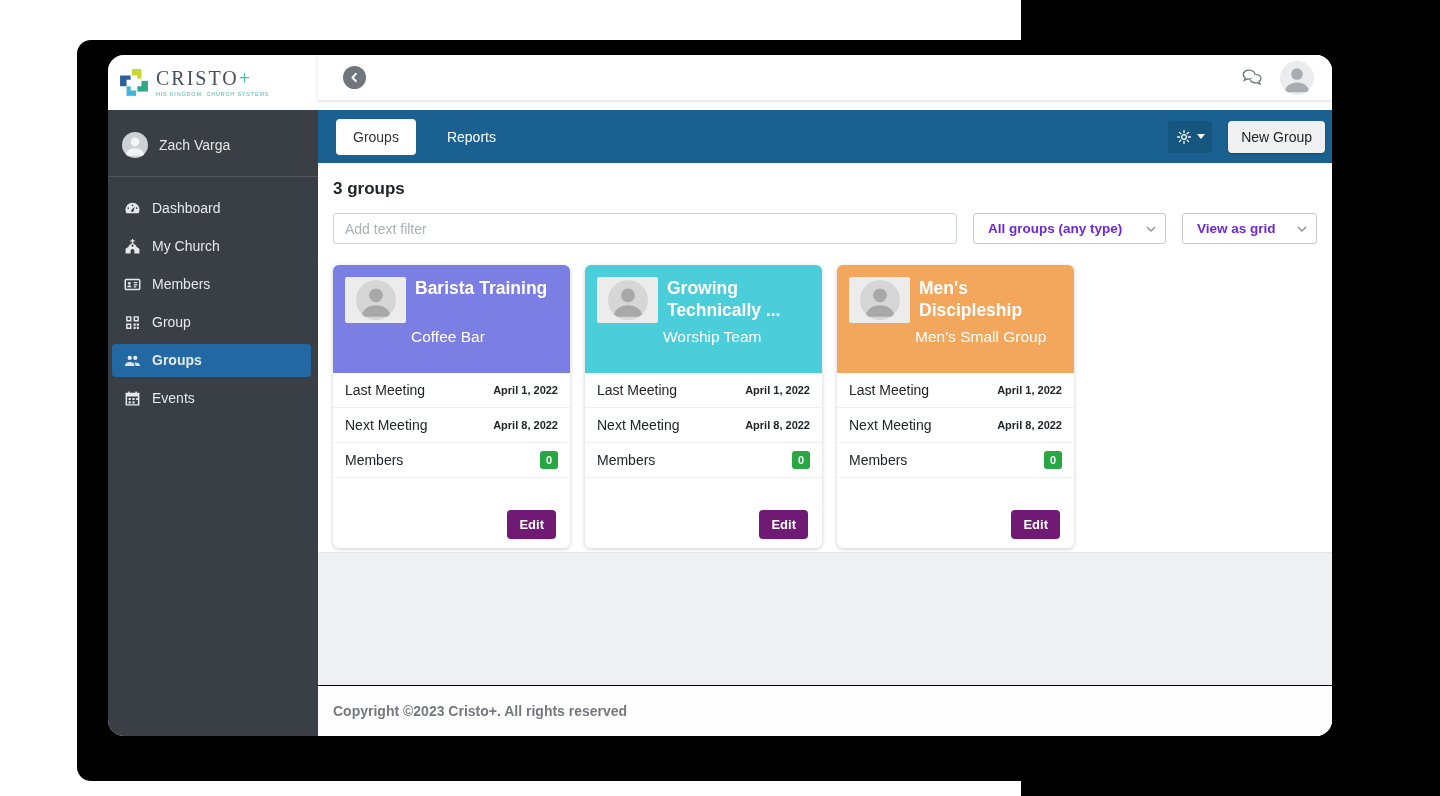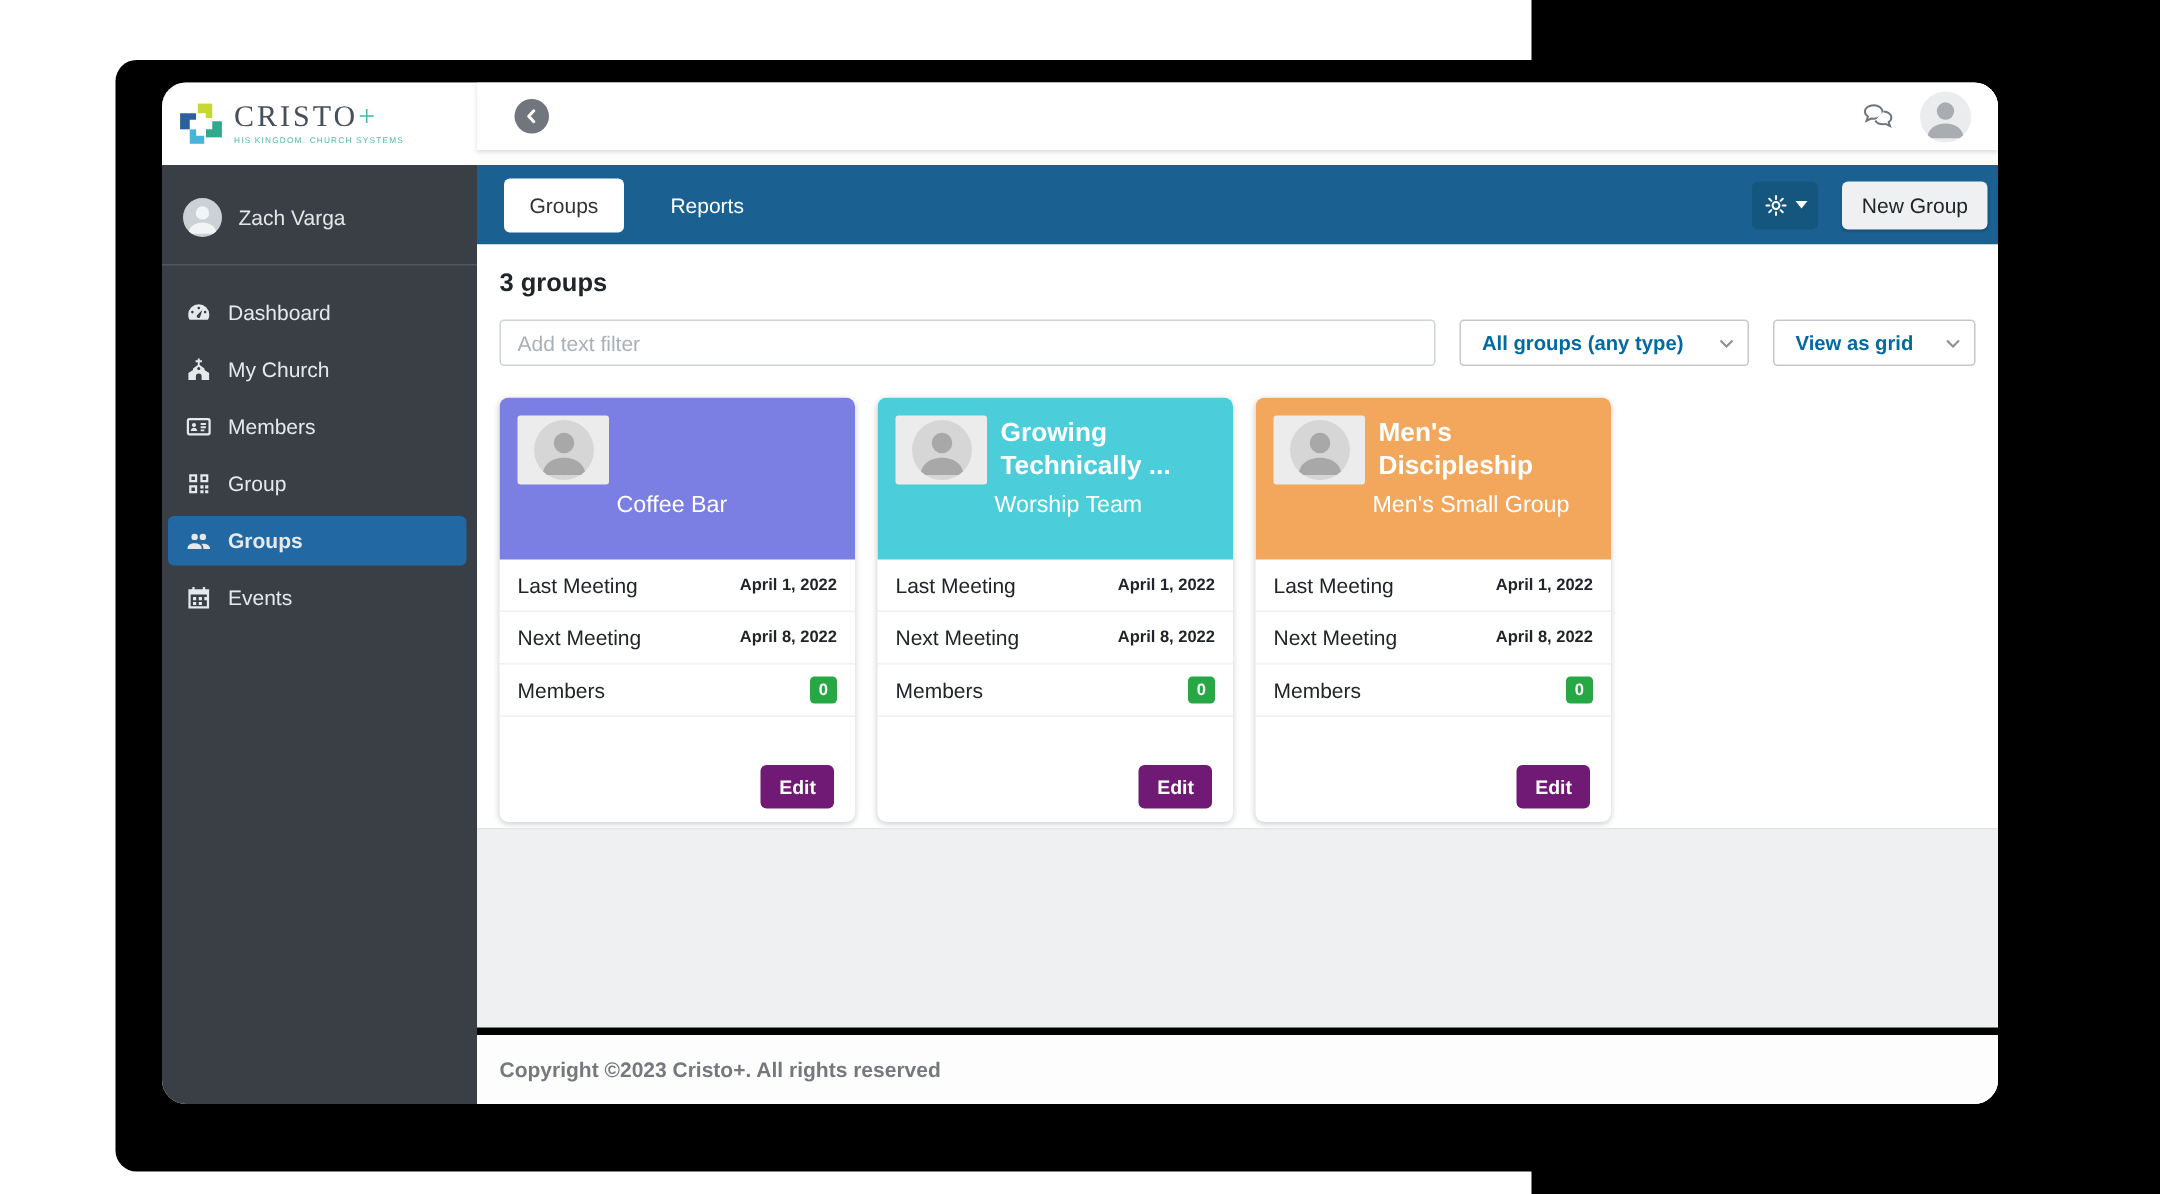--- a/index.html
+++ b/index.html
@@ -68,21 +68,21 @@
   
   .content { background:#fff; padding:16px 15px 4px; flex-shrink:0; }
   .heading { font-size:17px; font-weight:bold; color:#212529; margin:0 0 14px; }
   .filter-row { display:flex; gap:16px; align-items:center; }
   .filter-row input { flex:1; height:31px; border:1px solid #ced4da; border-radius:3px;
                       padding:0 11px; font-size:14px; color:#495057; font-family:inherit;
                       max-width:633px; outline:none; }
   .filter-row input::placeholder { color:#a9b0b6; }
   .select { height:31px; border:1px solid #c4c8cc; border-radius:3px; background:#fff; cursor:pointer;
             display:flex; align-items:center; justify-content:space-between; padding:0 9px 0 14px;
-            font-size:13.5px; font-weight:bold; color:#0369a1; }
+            font-size:13.5px; font-weight:bold; color:#6d28d9; }
   .select.type { width:193px; margin-left:auto; }
   .select.view { width:135px; }
   .chev { color:#8a9096; }
 
   
   .cards { display:flex; gap:15px; margin-top:21px; }
   .card { width:237px; background:#fff; border-radius:6px; overflow:hidden;
           box-shadow:0 1px 4px rgba(0,0,0,.2); }
   .card-header { height:108px; padding:12px; color:#fff; }
   .card-header-top { display:flex; gap:9px; }
@@ -97,21 +97,21 @@
   .row-label { font-size:14px; color:#212529; }
   .row-value { font-size:11px; font-weight:bold; color:#212529; }
   .badge { background:#28a745; color:#fff; font-size:11px; font-weight:bold; border-radius:3px;
            padding:3px 6px; }
   .card-footer { height:70px; display:flex; justify-content:flex-end; align-items:flex-end;
                  padding:0 14px 9px; }
   .edit-btn { background:#701a75; color:#fff; font-size:13px; font-weight:bold; border:none;
               border-radius:4px; padding:7px 12px; cursor:pointer; font-family:inherit; }
 
   .spacer { flex:1; background:#eef0f2; border-top:1px solid #e3e5e7; }
-  .footer { height:51px; flex-shrink:0; background:#fdfdfd; border-top:5px solid #000000;
+  .footer { height:51px; flex-shrink:0; background:#fdfdfd; border-top:1px solid #000000;
             display:flex; align-items:center; padding:0 15px; font-size:14px; font-weight:bold;
             color:#75797e; }
 </style>
 </head>
 <body>
 
 <svg width="0" height="0" style="position:absolute">
   <defs>
     <g id="person-glyph">
       <circle cx="12" cy="9.2" r="4.1"></circle>
@@ -263,20 +263,21 @@
           <div class="card">
             <div class="card-header" style="background: rgb(123, 126, 226);">
               <div class="card-header-top">
                 <div class="thumb">
                   <div class="thumb-circle">
                     <svg viewBox="0 0 24 24">
                         <use href="#person-glyph" fill="#a8a8a8"></use>
                       </svg>
                   </div>
                 </div>
+                <div class="card-title">Barista Training</div>
               </div>
               <div class="card-subtitle">Coffee Bar</div>
             </div>
             <div class="card-row">
               <span class="row-label">Last Meeting</span>
               <span class="row-value">April 1, 2022</span>
             </div>
             <div class="card-row">
               <span class="row-label">Next Meeting</span>
               <span class="row-value">April 8, 2022</span>

